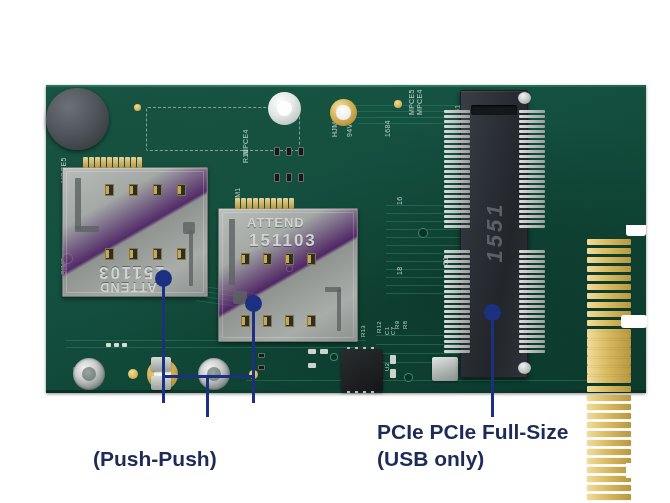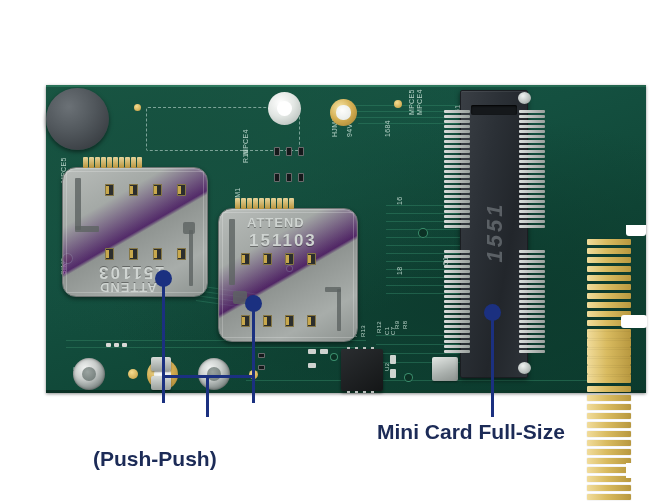--- a/index.html
+++ b/index.html
@@ -56,21 +56,21 @@
             background:radial-gradient(circle at 38% 33%,#f6dc8f,#c29a3c);}
 
   
   .cap{position:absolute;left:46px;top:88px;width:63px;height:62px;border-radius:50%;
        background:radial-gradient(circle at 36% 30%,#6b7176 0%,#52585d 42%,#3b4045 78%,#2c3034 100%);
        box-shadow:0 2px 4px rgba(0,0,0,.5);}
 
   
   .sim{position:absolute;
        background:linear-gradient(150deg,#b9bdba 0%,#a4a9a6 28%,#9097 50%,#8f9491 52%,#a8adaa 78%,#8b918e 100%);
-       border:1px solid #6f7573;border-radius:14px;
+       border:1px solid #6f7573;border-radius:1px;
        box-shadow:inset 0 1px 2px rgba(255,255,255,.35),0 2px 4px rgba(0,0,0,.45);}
   .sim .lid{position:absolute;left:3px;top:3px;right:3px;bottom:3px;border:1px solid rgba(255,255,255,.22);border-radius:1px;}
   .sim .mark{position:absolute;color:#cfd4d1;font-size:13px;font-weight:bold;letter-spacing:1px;
              text-shadow:0 1px 0 rgba(0,0,0,.35);white-space:nowrap;}
   .sim .mark.num{font-size:17px;letter-spacing:2px;}
   .sim-contact{position:absolute;background:#2c2e2d;border-radius:1px;
                box-shadow:inset 0 0 0 1px rgba(210,180,90,.55);}
   .sim-contact i{position:absolute;left:1px;top:2px;width:3px;bottom:2px;background:#c8a council;}
   .sim-contact i{position:absolute;left:1px;top:2px;width:3px;bottom:2px;background:#c8a84c;}
   .sim-slot{position:absolute;background:#5d6361;border-radius:1px;opacity:.8;}
@@ -506,15 +506,16 @@
   <div class="leader" style="left:252px;top:303px;width:3px;height:100px;"></div>
 
   <div class="leader" style="left:162px;top:375px;width:93px;height:3px;"></div>
   <div class="leader" style="left:206px;top:375px;width:3px;height:42px;"></div>
 
   <div class="label" style="left:93px;top:445px;">(Push-Push)</div>
 
   <div class="dot" style="left:484px;top:304px;"></div>
   <div class="leader" style="left:491px;top:312px;width:3px;height:105px;"></div>
 
-  <div class="label" style="left:377px;top:418px;">Mini Card Full-Size</div>
+  <div class="label" style="left:377px;top:418px;">PCIe PCIe Full-Size</div>
+  <div class="label" style="left:377px;top:445px;">(USB only)</div>
 
 </div>
 
 </body></html>

